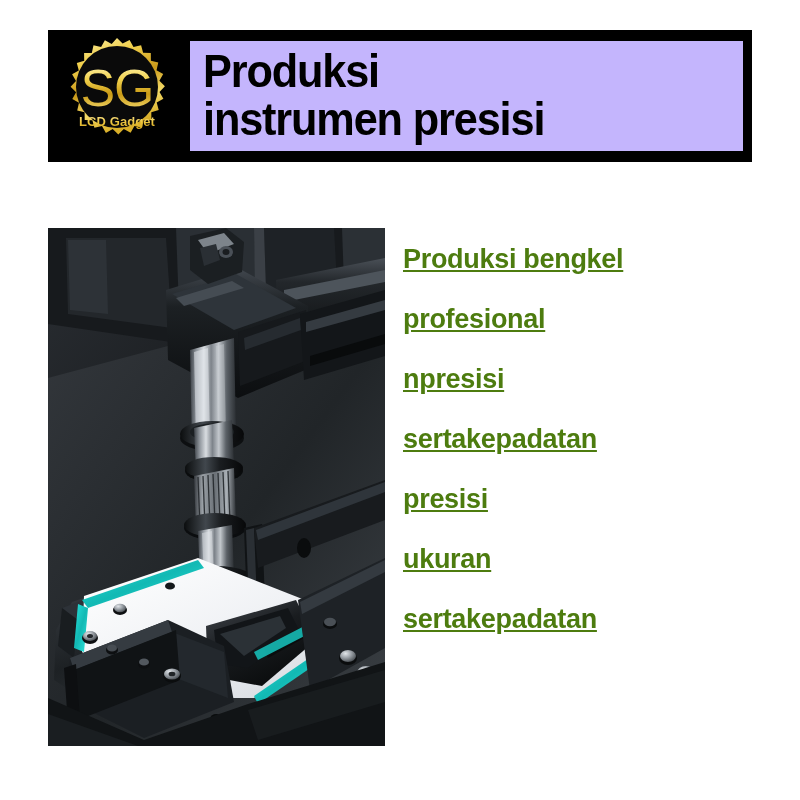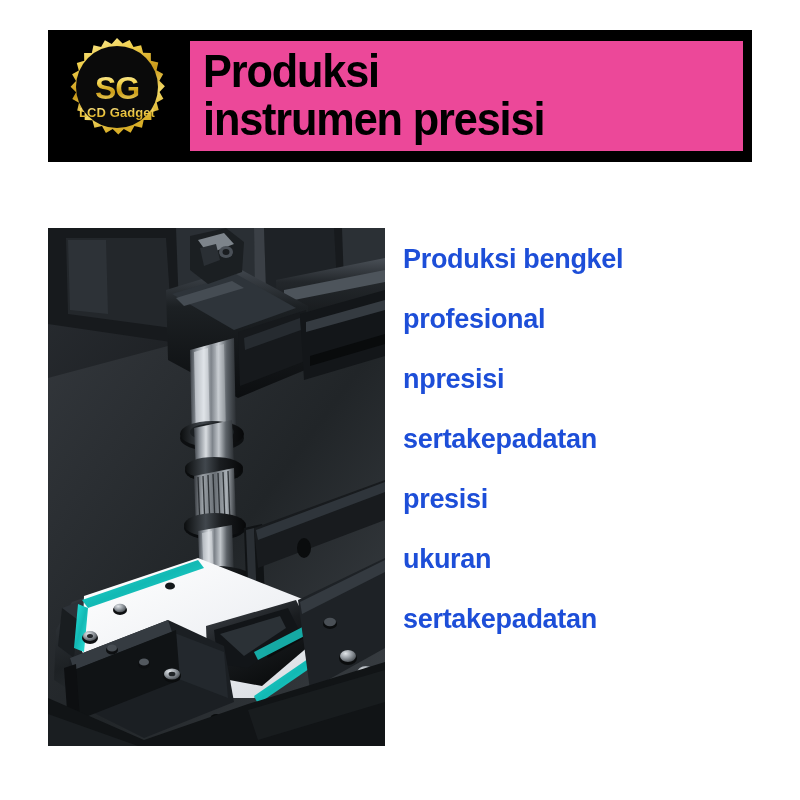--- a/index.html
+++ b/index.html
@@ -47,22 +47,22 @@
     left: 0;
     top: 0;
     width: 130px;
     height: 130px;
     display: flex;
     flex-direction: column;
     align-items: center;
     justify-content: center;
   }
   #brand-initials {
-    font-size: 32px;
-    font-weight: bold;
+    font-size: 52px;
+    font-weight: normal;
     letter-spacing: -1px;
     line-height: 0.92;
     background: linear-gradient(180deg,#fdf0a8 0%,#f3d34e 30%,#c99a15 62%,#f6dd72 100%);
     -webkit-background-clip: text;
     background-clip: text;
     color: transparent;
     -webkit-text-fill-color: transparent;
     text-shadow: none;
     text-align: center;
   }
@@ -78,21 +78,21 @@
     -webkit-text-fill-color: transparent;
   }
 
   
   #title-box {
     position: absolute;
     left: 185px;
     top: 36px;
     width: 563px;
     height: 120px;
-    background: #ec4899;
+    background: #c4b5fd;
     border: 5px solid #000000;
     box-sizing: border-box;
     display: flex;
     flex-direction: column;
     justify-content: center;
     padding-left: 13px;
   }
   .title-line {
     color: #000000;
     font-size: 46px;
@@ -118,26 +118,27 @@
   #photo-svg { display: block; width: 337px; height: 518px; }
 
   
   #feature-list {
     position: absolute;
     left: 403px;
     top: 229px;
     width: 360px;
   }
   .feature-line {
-    color: #1d4ed8;
+    color: #4d7c0f;
     font-size: 27px;
     font-weight: bold;
     line-height: 60px;
     letter-spacing: -0.3px;
     white-space: nowrap;
+    text-decoration: underline;
   }
 </style>
 </head>
 <body>
 
 <div id="header-band"></div>
 
 <div id="brand-logo">
   <svg class="badge-burst" viewBox="0 0 118 118">
     <defs>

